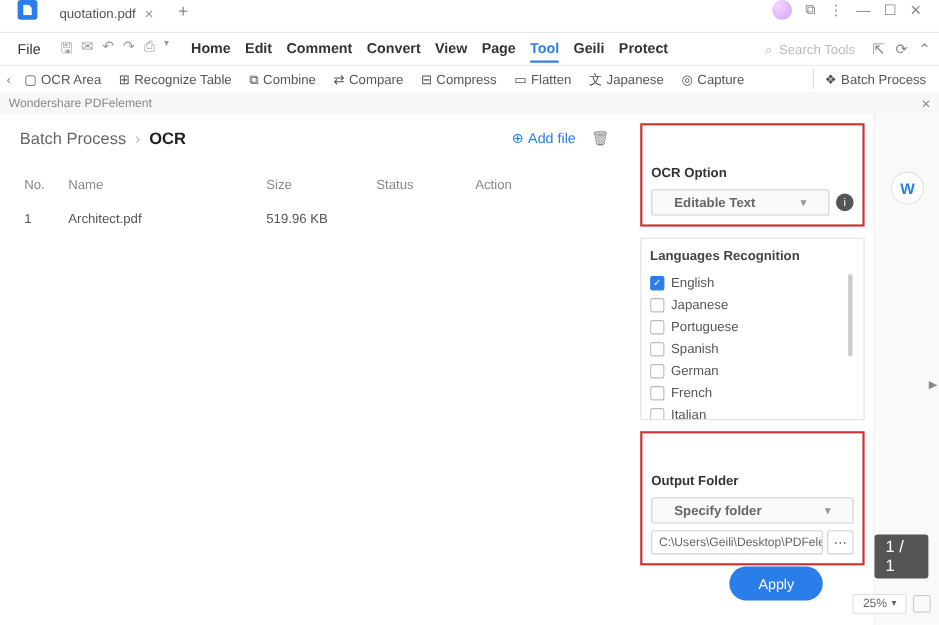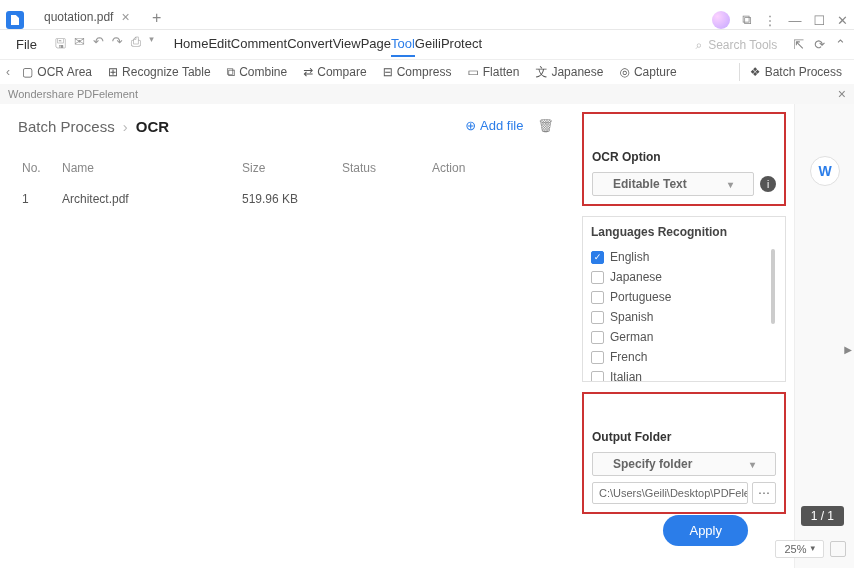--- a/index.html
+++ b/index.html
@@ -1,31 +1,31 @@
 <!DOCTYPE html>
 <html><head>
 <meta charset="utf-8">
 <style>
 * { box-sizing: border-box; margin: 0; padding: 0; font-family: -apple-system, BlinkMacSystemFont, "Segoe UI", sans-serif; }
 body { width: 854px; height: 568px; background: #fff; overflow: hidden; font-size: 13px; color: #333; position: relative; }
 
-.titlebar { height: 30px; display: flex; align-items: flex-end; border-bottom: 1px solid #e8e8e8; padding: 0 6px; }
+.titlebar { height: 30px; display: flex; align-items: flex-start; border-bottom: 1px solid #e8e8e8; padding: 0 16px; }
 .app-icon { width: 18px; height: 18px; background: #2b7de9; border-radius: 3px; margin-right: 10px; display: flex; align-items: center; justify-content: center; }
 .app-icon::before { content: ""; width: 8px; height: 10px; background: #fff; clip-path: polygon(0 0, 60% 0, 100% 30%, 100% 100%, 0 100%); }
 .tab { display: flex; align-items: center; gap: 8px; padding: 4px 10px; font-size: 12px; color: #555; }
 .tab-close { color: #999; font-size: 14px; cursor: pointer; }
 .tab-new { width: 22px; height: 22px; color: #888; font-size: 16px; display: flex; align-items: center; justify-content: center; margin-left: 6px; }
 .wincontrols { margin-left: auto; display: flex; align-items: center; gap: 12px; color: #888; }
 .wincontrols span, .wincontrols div { cursor: pointer; font-size: 13px; }
 .ai-dot { width: 18px; height: 18px; border-radius: 50%; background: radial-gradient(circle at 30% 30%, #fcd3ff, #c4a6ff); }
 
 .menubar { height: 30px; display: flex; align-items: center; padding: 0 8px; border-bottom: 1px solid #eee; gap: 4px; }
 .menu-file { font-size: 13px; padding: 2px 8px; color: #333; }
 .mini-icons { display: flex; gap: 8px; color: #999; font-size: 13px; margin: 0 6px; }
-.menu-tabs { display: flex; gap: 0; margin-left: 10px; }
+.menu-tabs { display: flex; gap: 13px; margin-left: 10px; font-weight: bold; }
 .menu-tab { font-size: 13px; color: #333; padding: 4px 0; }
 .menu-tab.active { color: #2b7de9; border-bottom: 2px solid #2b7de9; }
 .search-tools { margin-left: auto; display: flex; align-items: center; gap: 6px; color: #bbb; font-size: 12px; }
 .right-icons { display: flex; gap: 10px; margin-left: 12px; color: #888; }
 
 .toolbar { height: 24px; display: flex; align-items: center; padding: 0 6px; gap: 4px; color: #555; font-size: 12px; overflow: hidden; }
 .tool-btn { display: flex; align-items: center; gap: 4px; padding: 2px 6px; white-space: nowrap; color: #555; }
 .arrow-left { color: #888; margin-right: 2px; }
 .batch-proc-right { margin-left: auto; color: #555; border-left: 1px solid #ddd; padding-left: 10px; }
 
@@ -68,21 +68,21 @@
 .lang-scroll { position: absolute; right: 2px; top: 2px; width: 4px; height: 75px; background: #ccc; border-radius: 2px; }
 
 .path-input { border: 1px solid #d0d0d0; padding: 4px 6px; font-size: 11px; color: #666; background: #fff; flex: 1; overflow: hidden; white-space: nowrap; border-radius: 2px; }
 .path-row { display: flex; gap: 4px; margin-top: 6px; }
 .browse-btn { width: 24px; border: 1px solid #d0d0d0; display: flex; align-items: center; justify-content: center; font-size: 12px; color: #666; border-radius: 2px; }
 
 .apply-btn { position: absolute; right: 106px; bottom: 22px; background: #2b7de9; color: #fff; padding: 8px 26px; border-radius: 16px; font-size: 13px; border: none; }
 
 .farright { width: 60px; background: #f9f9f9; border-left: 1px solid #eee; position: relative; }
 .word-icn { position: absolute; top: 52px; right: 14px; width: 30px; height: 30px; border-radius: 50%; background: #fff; border: 1px solid #e0e0e0; display: flex; align-items: center; justify-content: center; color: #2b7de9; font-size: 14px; font-weight: bold; }
-.page-ind { position: absolute; bottom: 42px; right: 10px; background: #555; color: #fff; font-size: 12px; padding: 3px 10px; border-radius: 3px; }
+.page-ind { position: absolute; bottom: 42px; right: 10px; background: #555; color: #fff; font-size: 15px; padding: 3px 10px; border-radius: 3px; }
 .zoom-ctl { position: absolute; bottom: 10px; right: 8px; display: flex; align-items: center; gap: 6px; font-size: 11px; color: #666; }
 .zoom-box { border: 1px solid #ddd; padding: 2px 8px; display: flex; gap: 4px; border-radius: 2px; background: #fff; }
 .fit-icn { width: 16px; height: 16px; border: 1px solid #ccc; border-radius: 2px; }
 .expand-arr { position: absolute; top: 240px; right: 2px; color: #888; font-size: 10px; }
 </style>
 </head>
 <body>
 
 <div class="titlebar">
   <div class="app-icon"></div>

